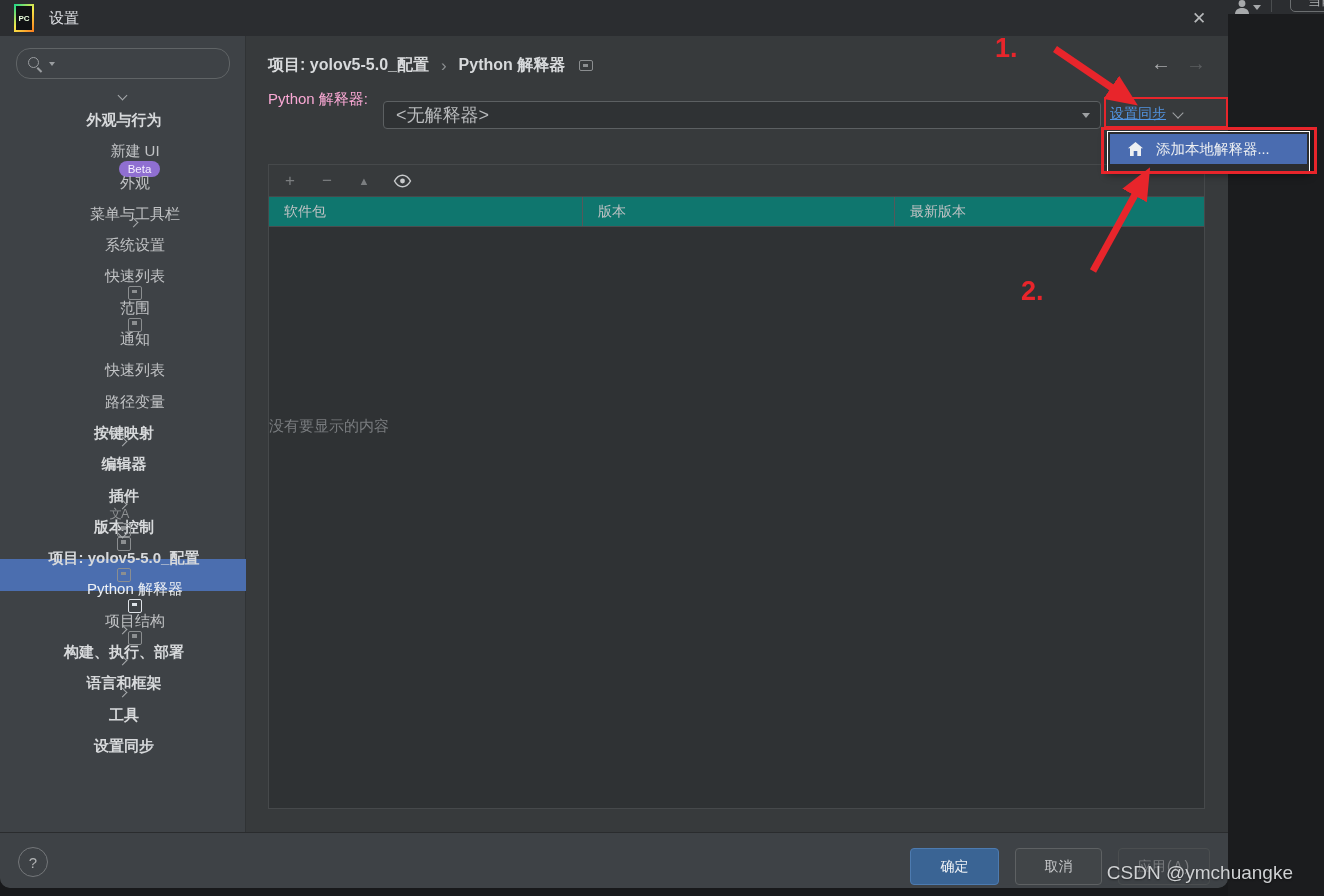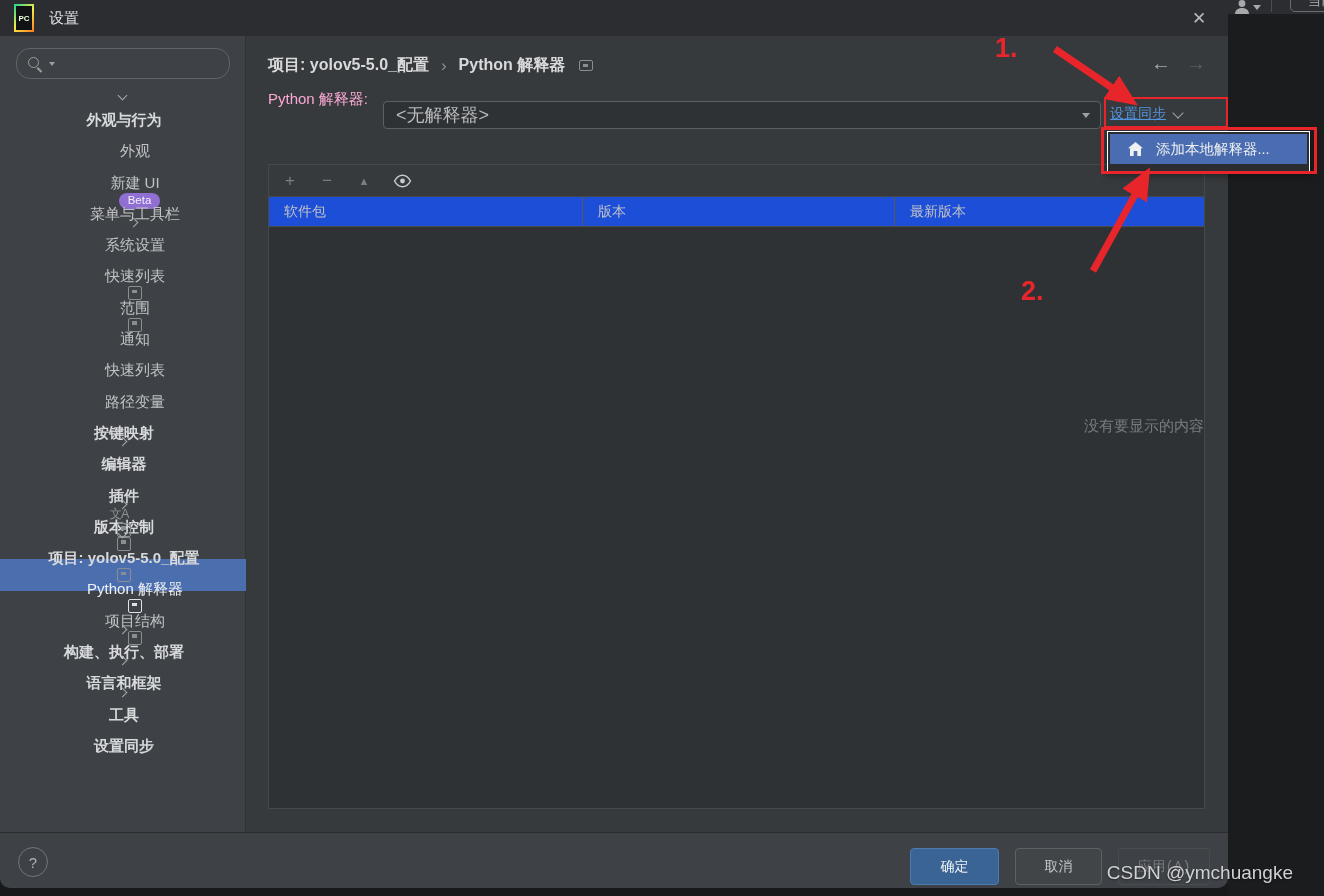--- a/index.html
+++ b/index.html
@@ -88,27 +88,27 @@
   .home-ico svg { display:block; }
 
   
   .pkg-panel { position:absolute; left:21px; top:128px; width:937px; height:645px;
     border:1px solid #46494b; background:#2f3234; }
   .pkg-toolbar { height:32px; background:#373a3c; display:flex; align-items:center;
     padding-left:13px; gap:21px; border-bottom:1px solid #46494b; }
   .tb-ico { color:#7b7e80; font-size:17px; width:16px; text-align:center; }
   .tb-ico.tri { font-size:11px; }
   .eye svg { display:block; }
-  .pkg-header { height:30px; background:#1d4ed8; display:flex; align-items:center;
+  .pkg-header { height:30px; background:#0f766e; display:flex; align-items:center;
     border-bottom:1px solid #4a4d4f; }
   .pkg-col { height:100%; display:flex; align-items:center; padding-left:15px;
     color:#c0c2c4; font-size:14px; }
   .pkg-col + .pkg-col { border-left:1px solid #55585a; }
   .pkg-col:nth-child(1){ width:313px; } .pkg-col:nth-child(2){ width:312px; } .pkg-col:nth-child(3){ flex:1; }
-  .pkg-empty { position:absolute; left:0; right:0; top:252px; text-align:right;
+  .pkg-empty { position:absolute; left:0; right:0; top:252px; text-align:left;
     color:#797c7f; font-size:15px; }
 
   
   .footer { position:absolute; left:0; bottom:0; width:1228px; height:56px;
     background:#3e4246; border-top:1px solid #2a2c2e; border-radius:0 0 10px 10px; }
   .help-btn { position:absolute; left:18px; top:14px; width:30px; height:30px; border-radius:50%;
     border:1px solid #74777a; color:#b0b2b4; font-size:15px;
     display:flex; align-items:center; justify-content:center; background:transparent; }
   .btn { position:absolute; top:15px; height:37px; border-radius:4px; font-size:14px;
     font-family:Liberation Mono, monospace; display:flex; align-items:center; justify-content:center; cursor:default; }
@@ -174,27 +174,27 @@
         <span class="mag-caret"></span>
       </div>
       <div class="tree">
           <div class="tree-row lvl0">
             <span class="chev down"></span>
             <span class="tree-label bold">外观与行为</span>
             <span class="tree-spacer"></span>
           </div>
           <div class="tree-row lvl1">
             <span class="chev"></span>
-            <span class="tree-label">外观</span>
-            <span class="tree-spacer"></span>
-          </div>
-          <div class="tree-row lvl1">
-            <span class="chev"></span>
             <span class="tree-label">新建 UI</span>
             <span class="badge">Beta</span>
+            <span class="tree-spacer"></span>
+          </div>
+          <div class="tree-row lvl1">
+            <span class="chev"></span>
+            <span class="tree-label">外观</span>
             <span class="tree-spacer"></span>
           </div>
           <div class="tree-row lvl1">
             <span class="chev"></span>
             <span class="tree-label">菜单与工具栏</span>
             <span class="tree-spacer"></span>
           </div>
           <div class="tree-row lvl1">
             <span class="chev right"></span>
             <span class="tree-label">系统设置</span>

